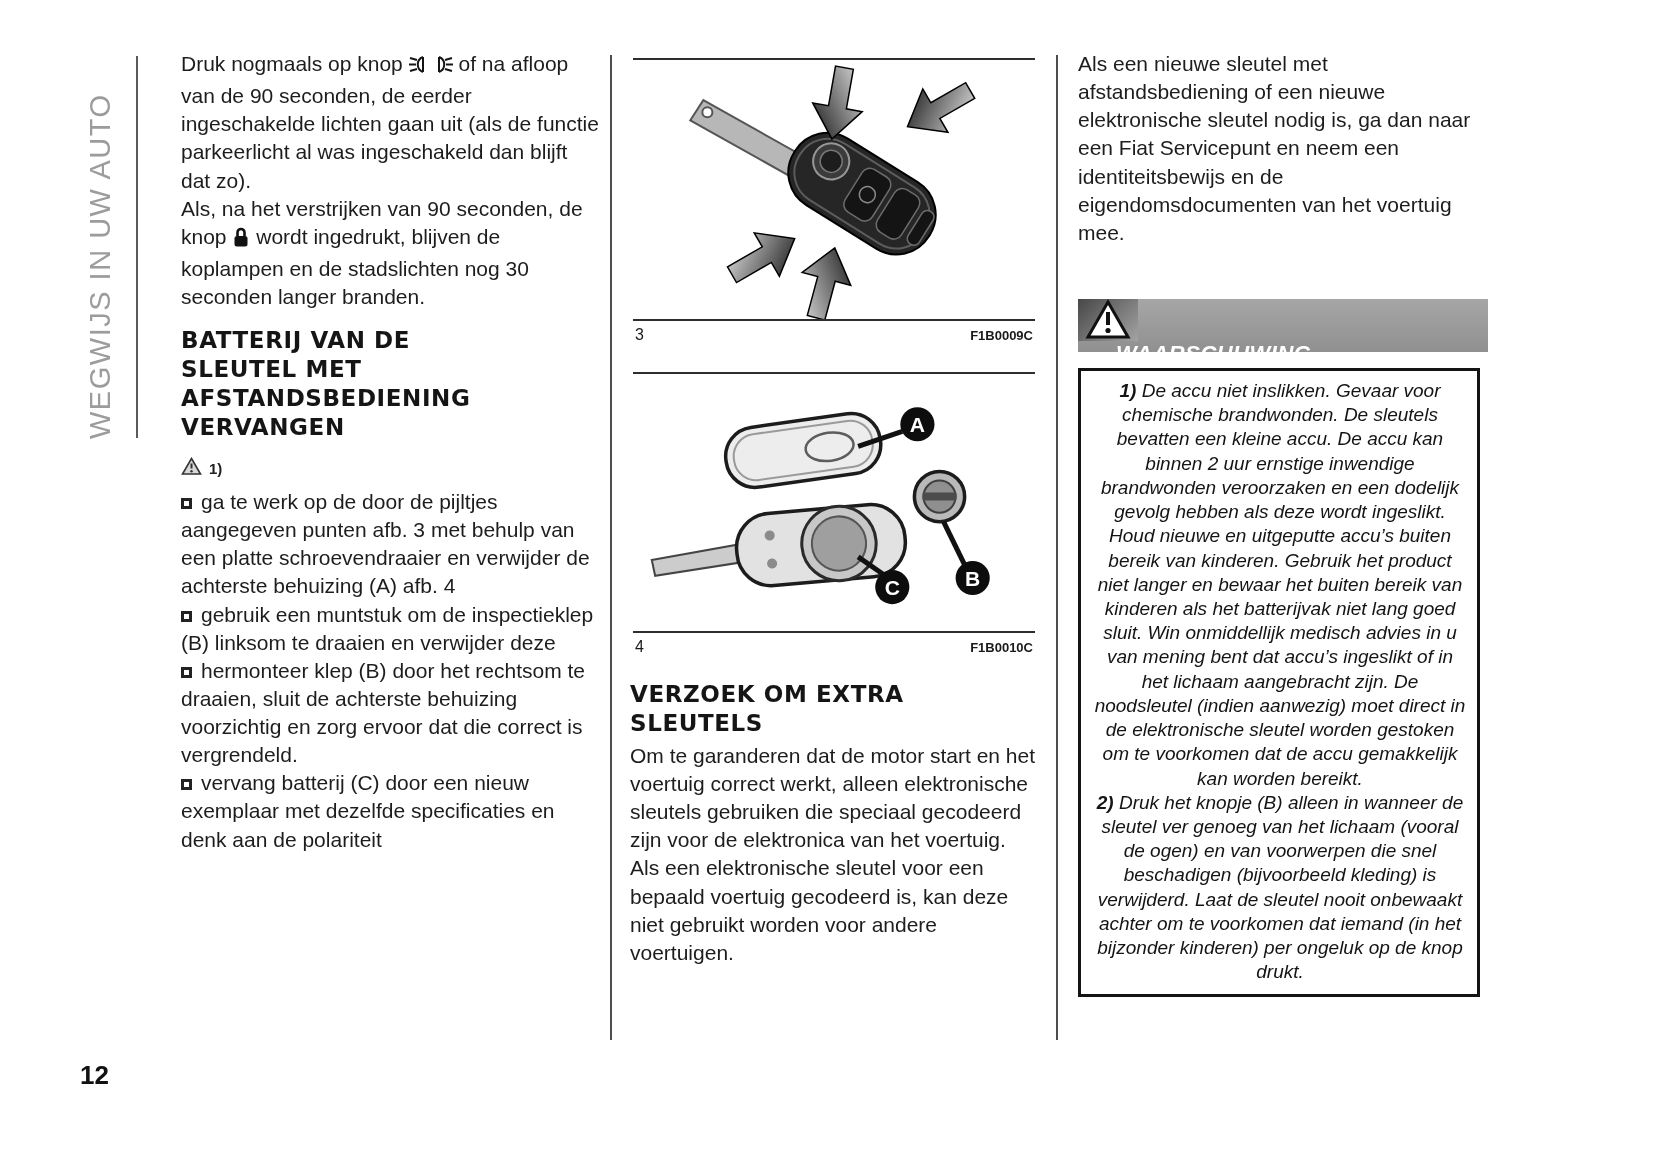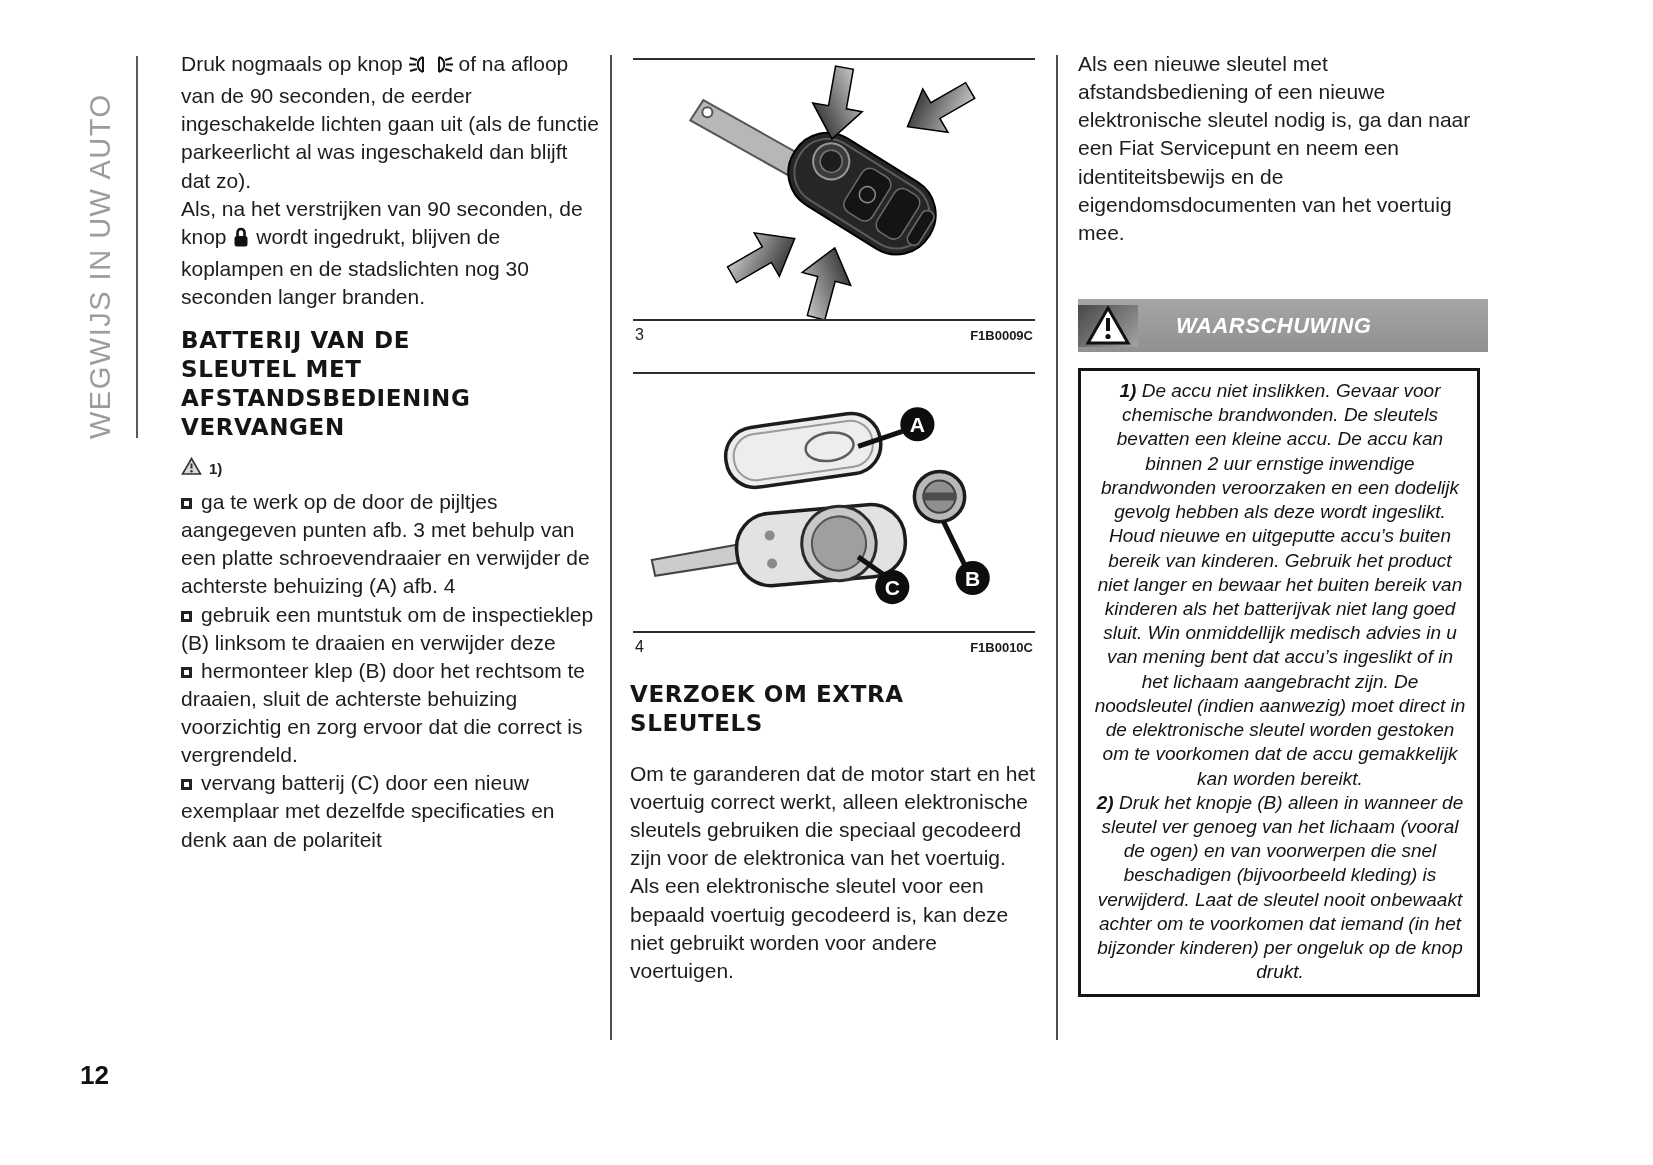--- a/index.html
+++ b/index.html
@@ -42,29 +42,29 @@
   .fig{ position:absolute; left:633px; width:402px; border-top:2px solid #2e2e2e; }
   .fig-art{ display:block; width:100%; background:#fff; }
   .fig-caption{
     border-top:2px solid #2e2e2e; display:flex; justify-content:space-between;
     align-items:baseline; padding:5px 2px 0 2px;
   }
   .fig-num{ font-size:16px; color:#1a1a1a; }
   .fig-code{ font-size:13px; font-weight:bold; color:#1a1a1a; }
 
   .col2-text{ position:absolute; left:630px; top:680px; width:408px; }
-  .col2-text .heading{ max-width:360px; margin-bottom:22px; }
+  .col2-text .heading{ max-width:360px; margin-bottom:4px; }
   .col2-text p{ margin:0; }
 
   .col3-para{ position:absolute; left:1078px; top:50px; width:410px; }
 
   
   .warn-bar{
     position:absolute; left:1078px; top:299px; width:410px; height:53px;
-    background:linear-gradient(to bottom,#a6a6a6,#909090); display:flex; align-items:center;
+    background:linear-gradient(to bottom,#a6a6a6,#909090); display:flex; align-items:flex-start;flex-direction:column;
   }
   .warn-bar-icon{
     width:60px; display:flex; align-items:center; justify-content:center;
     background:linear-gradient(135deg,#474747,#a3a3a3);
   }
   .warn-bar-title{
     flex:1; display:flex; align-items:center; padding-left:38px;
     color:#ffffff; font-style:italic; font-weight:bold; font-size:22px; letter-spacing:0.5px;
   }
   .warn-box{

